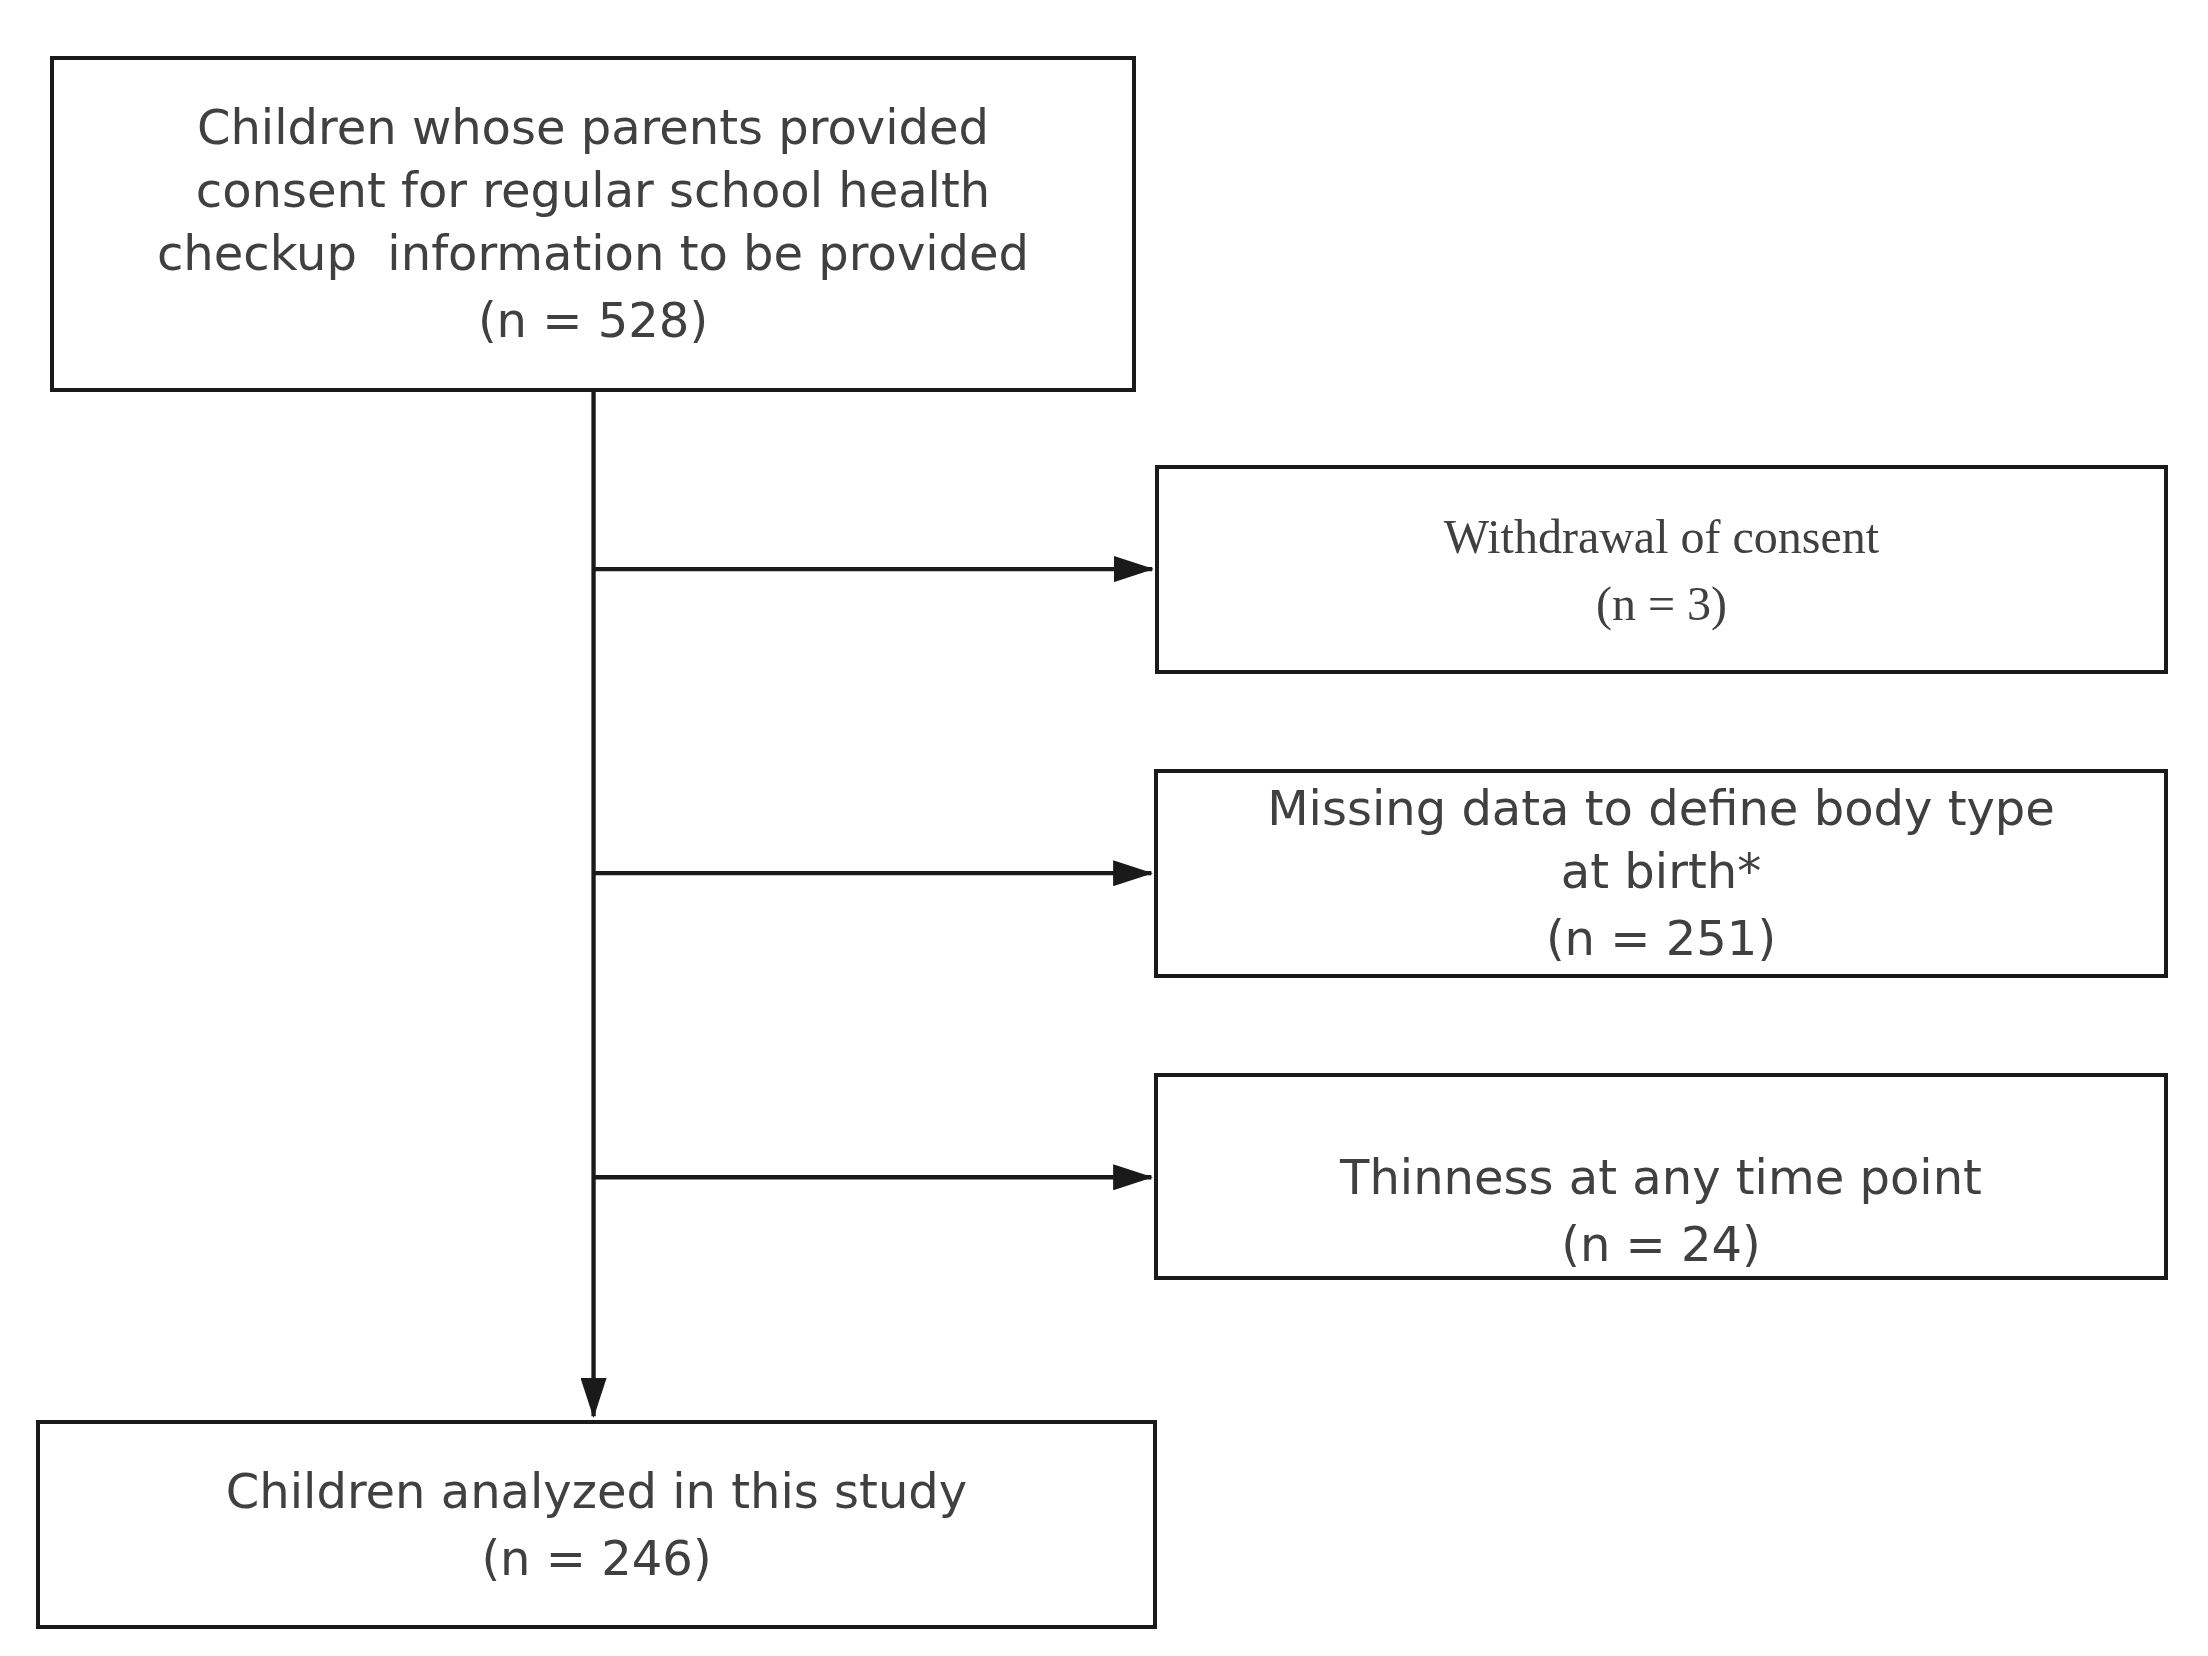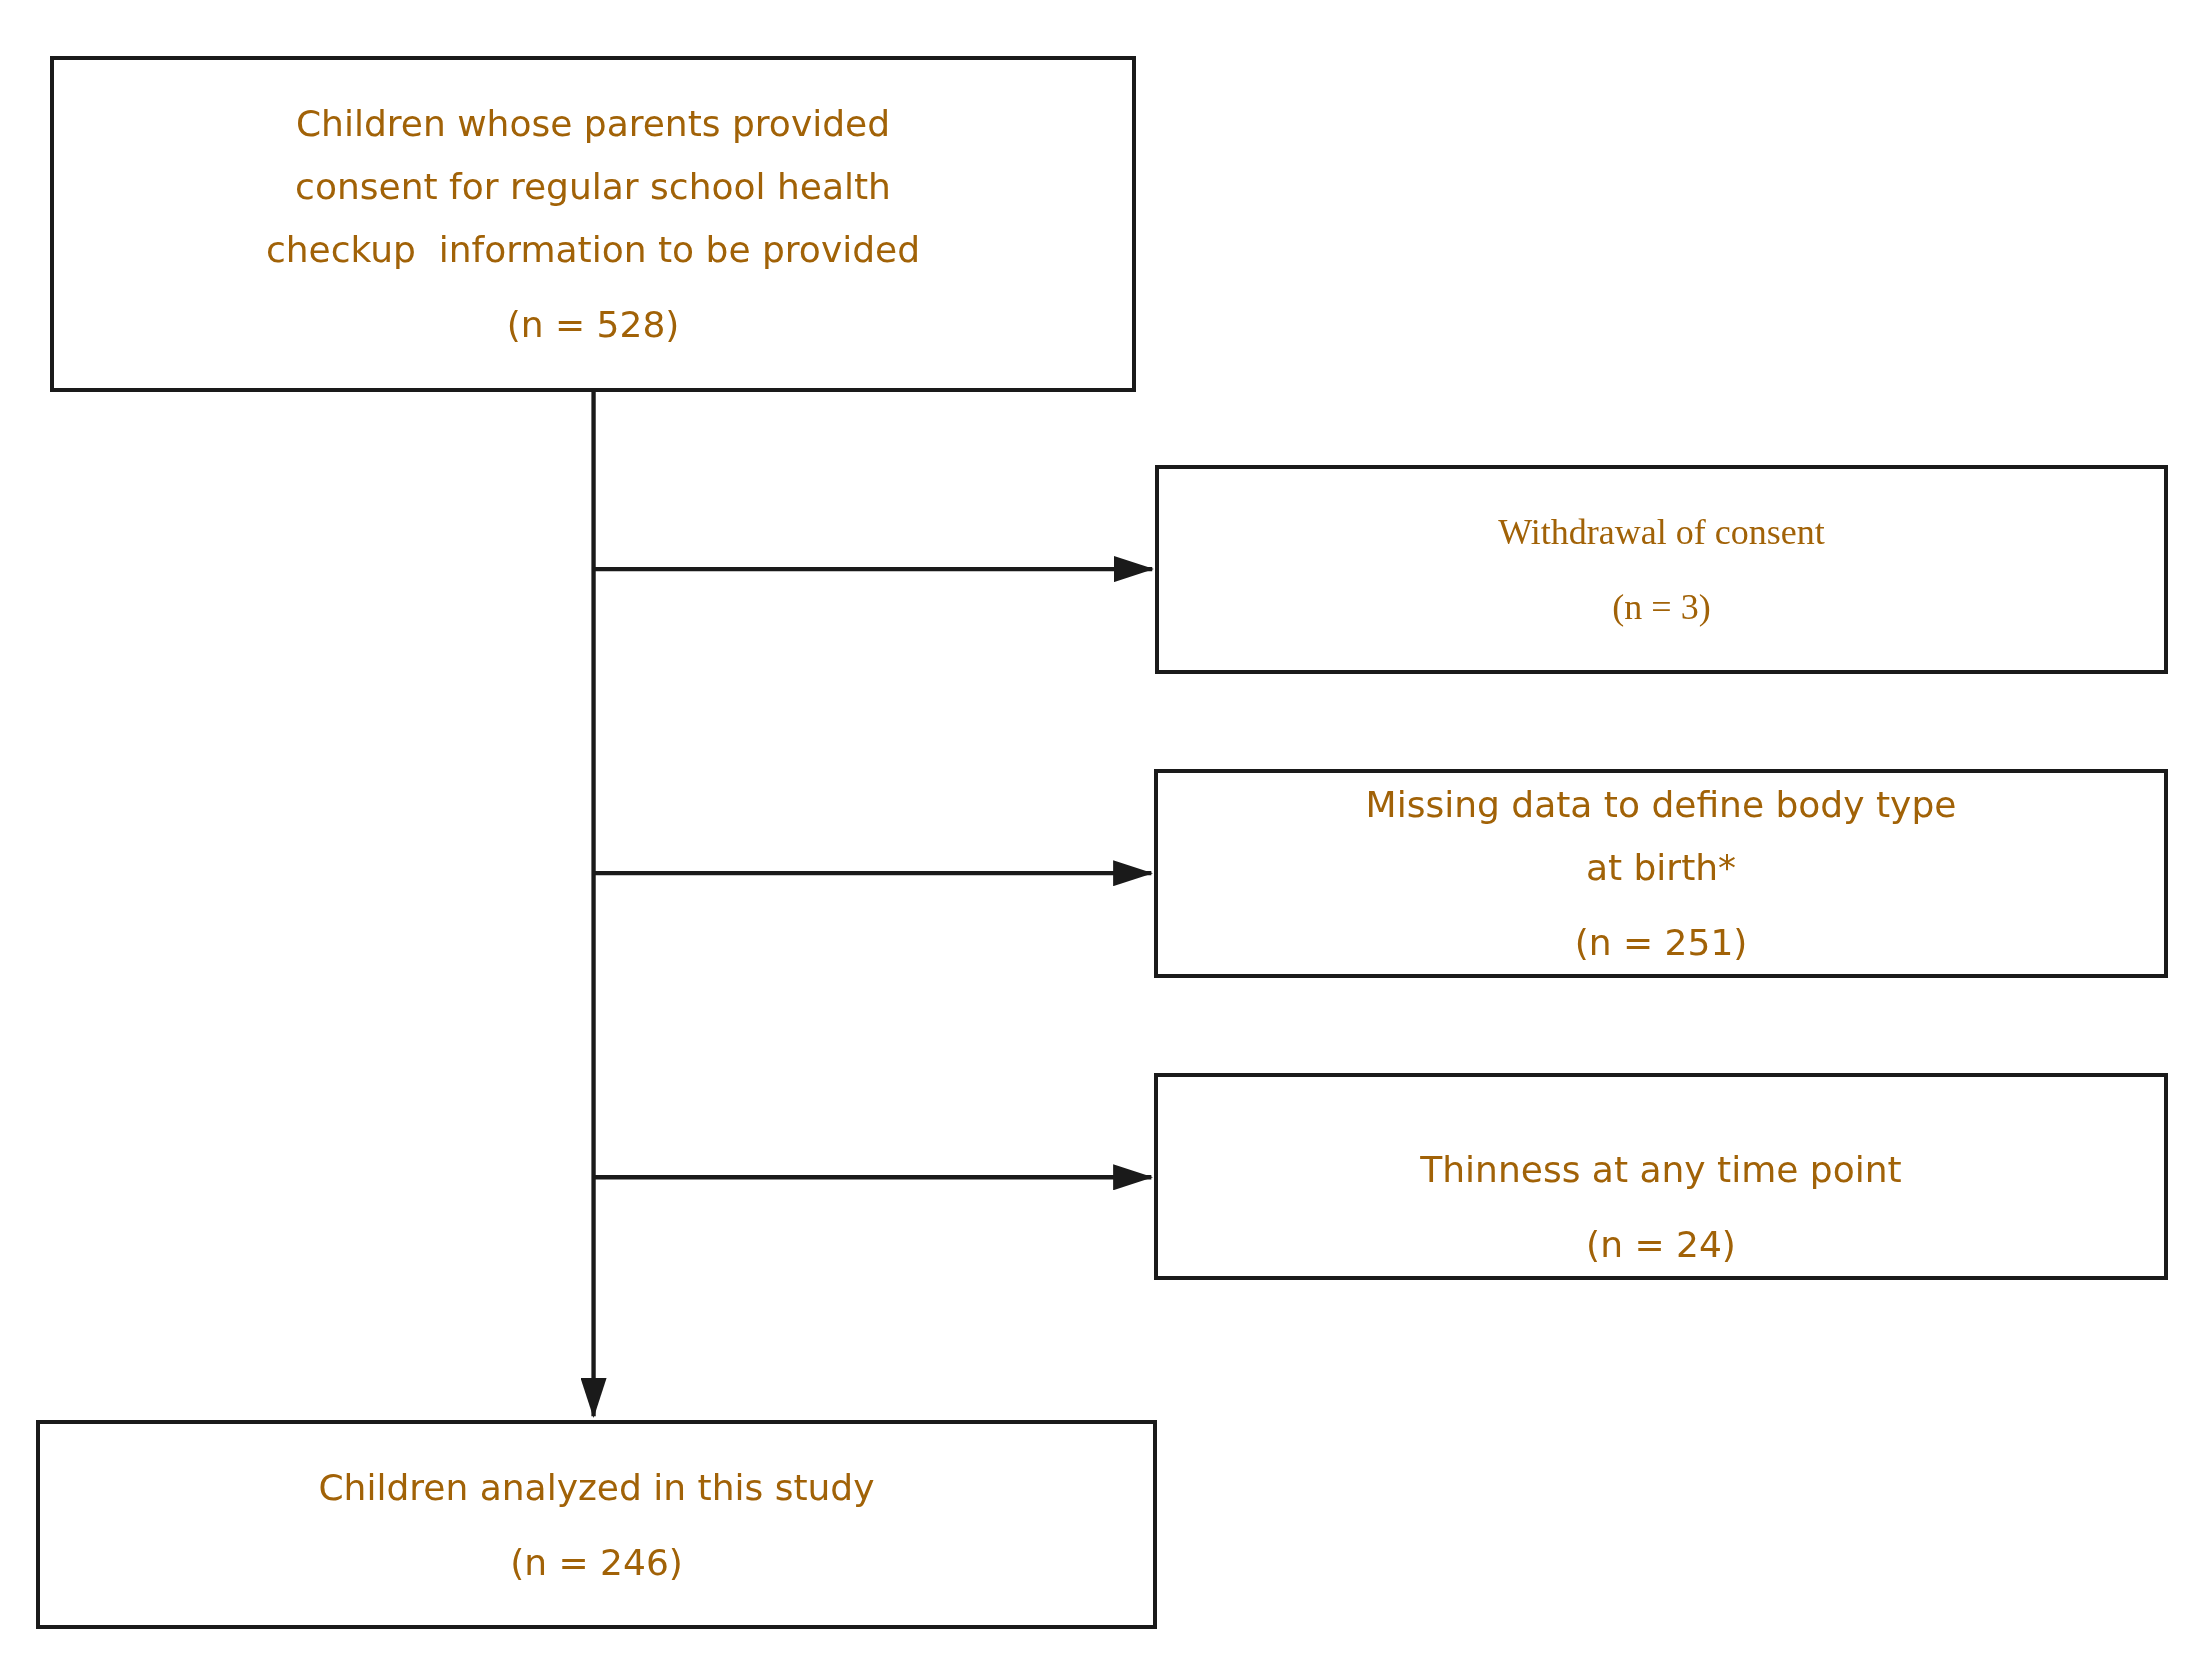--- a/index.html
+++ b/index.html
@@ -28,27 +28,27 @@
     box-sizing: border-box;
     border: 4.3px solid #1a1a1a;
     background: #ffffff;
     display: flex;
     flex-direction: column;
     justify-content: center;
     align-items: center;
     text-align: center;
   }
   .box .line {
-    font-size: 36px;
+    font-size: 48px;
     line-height: 63px;
     white-space: pre;
-    color: #a16207;
+    color: #404040;
   }
   .box .nline {
-    margin-top: 12px;
+    margin-top: 4px;
   }
   
   #box-consented  { left: 50px;   top: 56px;   width: 1086px; height: 336px; }
   #box-withdrawal { left: 1155px; top: 465px;  width: 1013px; height: 209px; font-family: Liberation Serif, serif; }
   #box-missing    { left: 1154px; top: 769px;  width: 1014px; height: 209px; }
   #box-thinness   { left: 1154px; top: 1073px; width: 1014px; height: 207px; justify-content: flex-end; }
   #box-analyzed   { left: 36px;   top: 1420px; width: 1121px; height: 209px; }
 </style>
 </head>
 <body>

